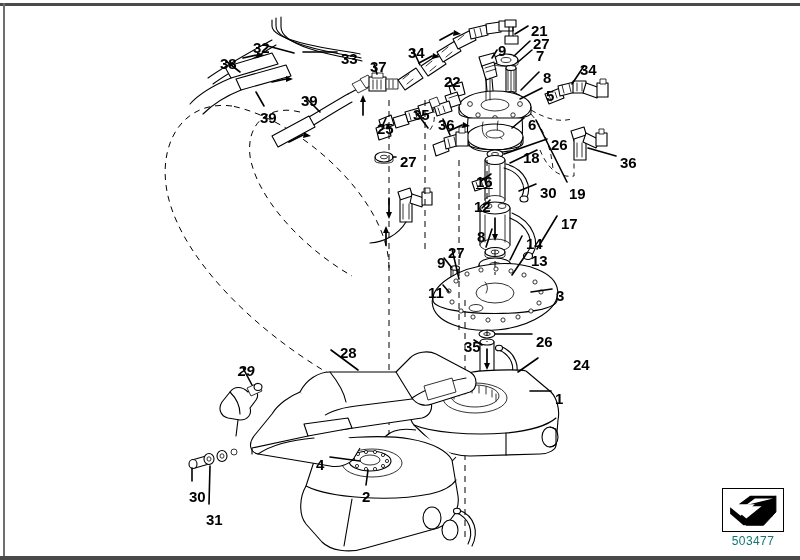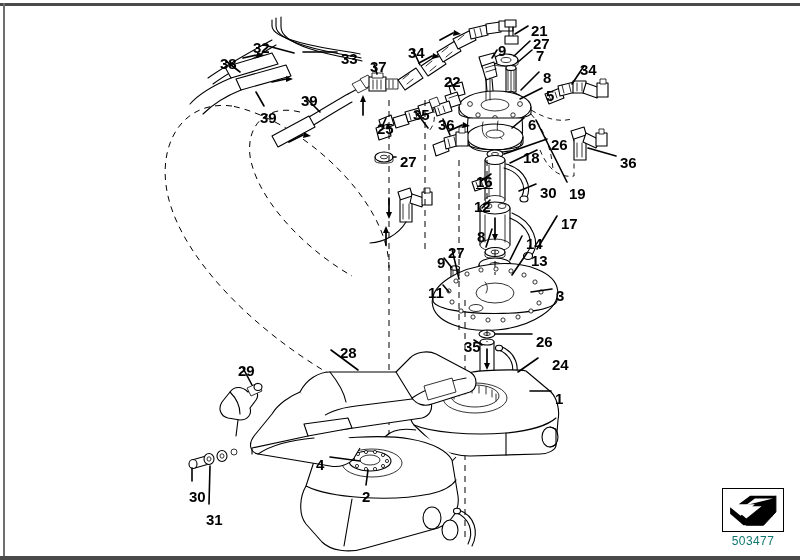--- a/index.html
+++ b/index.html
@@ -580,29 +580,29 @@
       <div class="lbl" style="left: 526px; top: 236px;">14</div>
       <div class="lbl" style="left: 477px; top: 229px;">8</div>
       <div class="lbl" style="left: 476px; top: 174px; text-decoration: underline;">16</div>
       <div class="lbl" style="left: 561px; top: 216px;">17</div>
       <div class="lbl" style="left: 523px; top: 150px;">18</div>
       <div class="lbl" style="left: 569px; top: 186px;">19</div>
       <div class="lbl" style="left: 540px; top: 185px;">30</div>
       <div class="lbl" style="left: 531px; top: 23px;">21</div>
       <div class="lbl" style="left: 444px; top: 74px;">22</div>
       <div class="lbl" style="left: 464px; top: 339px;">35</div>
-      <div class="lbl" style="left: 552px; top: 357px;">24</div>
+      <div class="lbl" style="left: 573px; top: 357px;">24</div>
       <div class="lbl" style="left: 377px; top: 121px;">25</div>
       <div class="lbl" style="left: 551px; top: 137px;">26</div>
       <div class="lbl" style="left: 536px; top: 334px;">26</div>
       <div class="lbl" style="left: 533px; top: 36px;">27</div>
       <div class="lbl" style="left: 400px; top: 154px;">27</div>
       <div class="lbl" style="left: 448px; top: 245px;">27</div>
       <div class="lbl" style="left: 340px; top: 345px;">28</div>
-      <div class="lbl" style="left: 238px; top: 363px;">29</div>
+      <div class="lbl" style="left: 238px; top: 363px; font-style: italic;">29</div>
       <div class="lbl" style="left: 189px; top: 489px;">30</div>
       <div class="lbl" style="left: 206px; top: 512px;">31</div>
       <div class="lbl" style="left: 253px; top: 40px;">32</div>
       <div class="lbl" style="left: 341px; top: 51px;">33</div>
       <div class="lbl" style="left: 408px; top: 45px;">34</div>
       <div class="lbl" style="left: 580px; top: 62px;">34</div>
       <div class="lbl" style="left: 413px; top: 107px;">35</div>
       <div class="lbl" style="left: 438px; top: 117px;">36</div>
       <div class="lbl" style="left: 620px; top: 155px;">36</div>
       <div class="lbl" style="left: 370px; top: 59px;">37</div>

